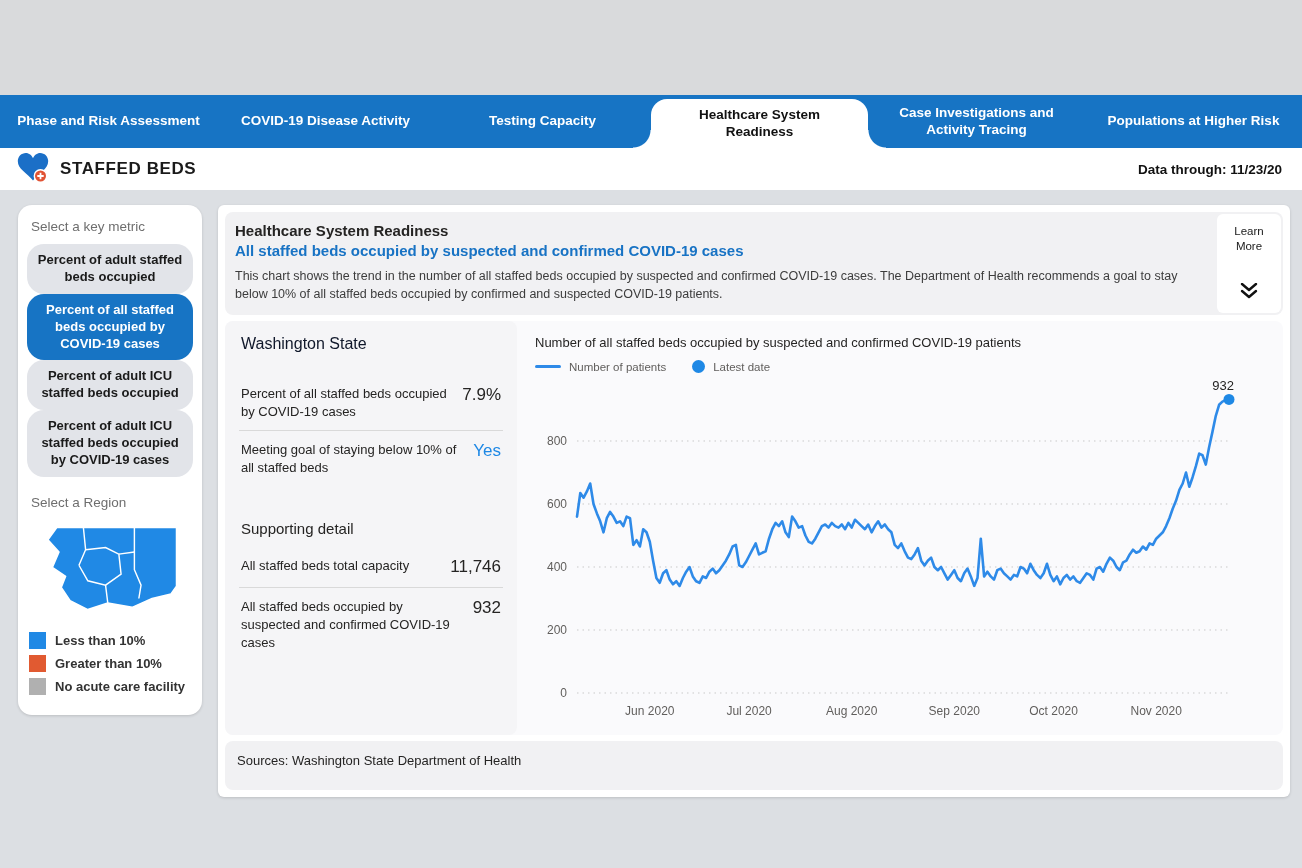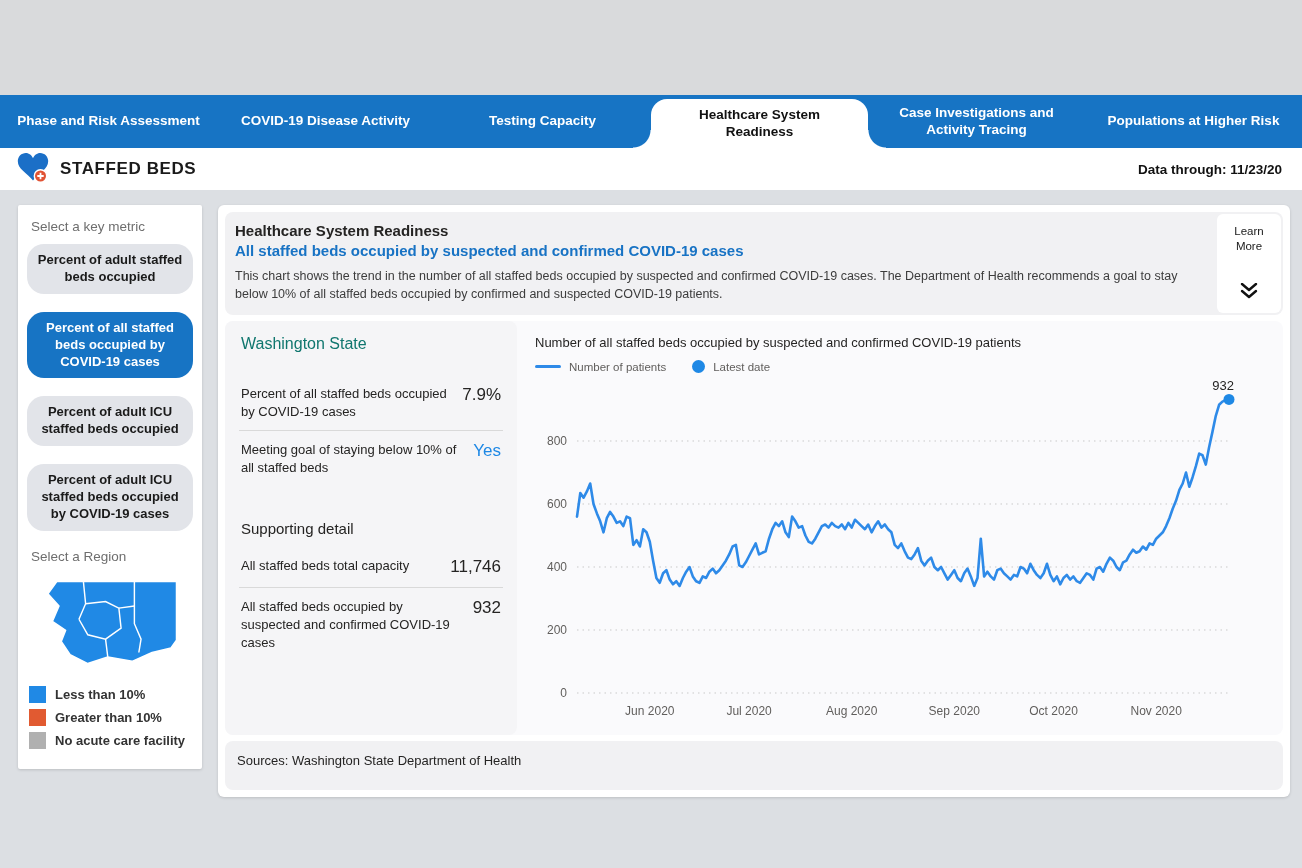--- a/index.html
+++ b/index.html
@@ -18,23 +18,23 @@
   
   .header-strip { height:42px; background:#ffffff; display:flex; align-items:center; padding:0 20px 0 16px; }
   .brand { display:flex; align-items:center; gap:10px; }
   .brand-title { font-size:17px; font-weight:700; letter-spacing:0.6px; color:#1a1a1a; }
   .data-through { margin-left:auto; font-size:13.5px; font-weight:700; color:#111111; }
 
   
   .content { display:flex; gap:16px; padding:15px 12px 0 18px; align-items:flex-start; }
 
   
-  .sidebar { width:184px; background:#ffffff; border-radius:2px; box-shadow:0 1px 3px rgba(0,0,0,.15); padding:12px 9px 14px 9px; }
+  .sidebar { width:184px; background:#ffffff; border-radius:14px; box-shadow:0 1px 3px rgba(0,0,0,.15); padding:12px 9px 14px 9px; }
   .side-label { font-size:13.5px; color:#6e6e6e; margin:2px 0 10px 4px; }
-  .metric-btn { background:#e2e4e9; border-radius:17px; padding:8px 8px; font-size:13px; font-weight:700; color:#1a1a1a; text-align:center; line-height:1.3; margin-bottom:18px; cursor:pointer; }
+  .metric-btn { background:#e2e4e9; border-radius:17px; padding:8px 8px; font-size:13px; font-weight:700; color:#1a1a1a; text-align:center; line-height:1.3; margin-bottom:0; cursor:pointer; }
   .metric-btn.selected { background:#1774c4; color:#ffffff; }
   .region-block { margin-top:18px; }
   .region-select { border:1px solid #c8c8c8; background:#ffffff; height:30px; border-radius:2px; display:flex; align-items:center; padding:0 10px; font-size:13.5px; color:#252423; cursor:pointer; }
   .region-caret { margin-left:auto; color:#7a7a7a; }
   .map-wrap { display:flex; justify-content:center; margin:12px 0 8px 0; }
   .legend-row { display:flex; align-items:center; gap:9px; margin:6px 2px; }
   .legend-row .swatch { width:17px; height:17px; flex:0 0 17px; }
   .legend-row .legend-label { font-size:13px; color:#333333;font-weight:bold; }
   .view-btn { background:#e15a31; border-radius:14px; height:25px; display:flex; align-items:center; justify-content:center; color:#ffffff; font-size:13.5px; font-weight:700; margin:8px 4px 0 4px; cursor:pointer; }
 
@@ -43,21 +43,21 @@
   .main-header { background:#f1f1f3; border-radius:8px; display:flex; min-height:102px; }
   .mh-text { flex:1; padding:10px 14px 12px 10px; }
   .mh-title { font-size:15px; font-weight:700; color:#252423; }
   .mh-subtitle { font-size:15px; font-weight:700; color:#1873c4; margin-top:3px; }
   .mh-desc { font-size:12.5px; color:#3c3c3c; margin-top:8px; line-height:1.45; max-width:960px; }
   .learn-more { width:64px; background:#ffffff; border-radius:6px; margin:2px 2px 2px 8px; display:flex; flex-direction:column; align-items:center; justify-content:space-between; padding:10px 4px 10px 4px; cursor:pointer; }
   .learn-more-label { font-size:11.5px; color:#1a1a1a; text-align:center; line-height:1.3; }
 
   .main-body { display:flex; margin-top:6px; background:#fafafc; border-radius:8px; }
   .stats-panel { width:292px; background:#f5f5f7; border-radius:8px; padding:12px 14px; }
-  .stats-title { font-size:16px; color:#0f766e; margin:2px 0 4px 2px; }
+  .stats-title { font-size:16px; color:#0f172a; margin:2px 0 4px 2px; }
   .stats-group { margin-top:22px; }
   .stat-row { display:flex; padding:10px 2px; }
   .stat-row + .stat-row { border-top:1px solid #d9d9d9; }
   .stat-label { flex:1; font-size:13px; color:#252423; line-height:1.35; padding-right:10px; }
   .stat-value { font-size:17px; color:#252423; white-space:nowrap; }
   .supporting-title { font-size:15px; color:#252423; margin:34px 0 10px 2px; }
 
   .chart-area { flex:1; padding:10px 6px 4px 16px; }
   .chart-title { font-size:13px; color:#252423; margin:4px 0 10px 2px; }
   .chart-legend { display:flex; align-items:center; gap:26px; margin:0 0 2px 2px; }

